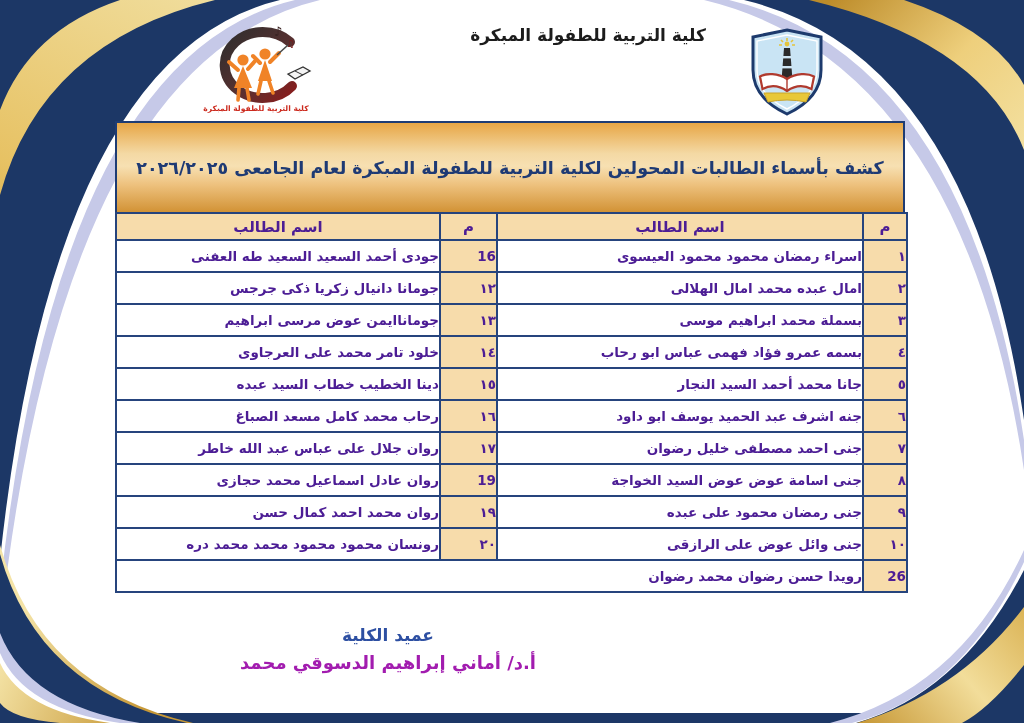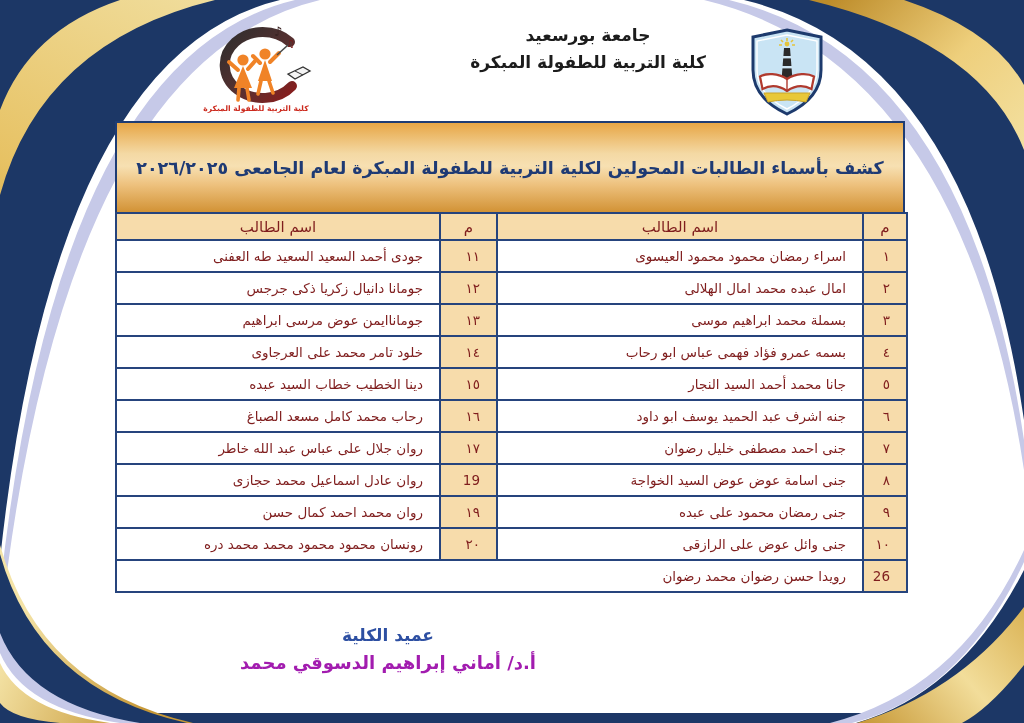--- a/index.html
+++ b/index.html
@@ -20,23 +20,23 @@
   .banner{position:absolute;top:121px;left:115px;width:790px;height:94px;z-index:2;
           border:2.5px solid #1e3c74;box-sizing:border-box;
           background:linear-gradient(180deg,#e7a646 0%,#f4d9a4 34%,#f7e0b2 48%,#eec27f 68%,#d19133 100%);
           display:flex;align-items:center;justify-content:center;direction:rtl;}
   .banner span{font-size:17.5px;font-weight:bold;color:#1e3a74;letter-spacing:0;}
 
   
   table.students{position:absolute;top:212px;left:115px;width:791px;z-index:2;
                  border-collapse:collapse;table-layout:fixed;direction:rtl;}
   table.students th,table.students td{border:2.5px solid #26447d;box-sizing:border-box;
-                 vertical-align:middle;font-weight:normal;color:#7f1d1d;}
+                 vertical-align:middle;font-weight:bold;color:#4c1d95;}
   table.students th{height:27px;background:#f7dcab;font-size:15px;}
-  table.students td{height:32px;background:#ffffff;font-size:13.5px;padding:0 16px;}
+  table.students td{height:32px;background:#ffffff;font-size:13.5px;padding:0 0;}
   table.students td.num{background:#f7dcab;font-size:13.5px;}
 
   
   .footer{position:absolute;top:622px;left:138px;width:500px;z-index:2;text-align:center;direction:rtl;}
   .dean-title{font-size:17px;font-weight:bold;color:#2d4fa2;line-height:26px;}
   .dean-name{font-size:18px;font-weight:bold;color:#a21caf;line-height:30px;}
 </style>
 </head>
 <body>
 
@@ -95,21 +95,20 @@
       <path d="M0,723 L0,545 Q40,688 193,723 Z" fill="url(#g-bl)"></path>
       <path d="M0,723 L0,554 Q38,690 187,723 Z" fill="#1c3766"></path>
       <path d="M0,723 L0,633 Q28,705 140,723 Z" fill="#c6c9e8"></path>
       <path d="M0,723 L0,653 Q24,709 120,723 Z" fill="#ffffff"></path>
       <path d="M0,723 L0,663 Q22,711 110,723 Z" fill="url(#g-bl)"></path>
       <path d="M0,723 L0,703 Q12,719 60,723 Z" fill="#1c3766"></path>
     </g>
   </svg>
 
   <div class="org-header">
-    <div>جامعة بورسعيد</div>
     <div>كلية التربية للطفولة المبكرة</div>
   </div>
 
   <div class="logo-left">
     <svg width="116" height="92" viewBox="0 0 116 92">
       <defs>
         <linearGradient id="swirlg" x1="0" y1="0" x2="1" y2="1">
           <stop offset="0" stop-color="#2e2e2e"></stop>
             <stop offset="0.6" stop-color="#5a3030"></stop>
             <stop offset="1" stop-color="#8a1c1c"></stop>
@@ -184,21 +183,21 @@
         <th class="num">م</th>
         <th>اسم الطالب</th>
         <th class="num">م</th>
         <th>اسم الطالب</th>
       </tr>
     </thead>
     <tbody>
         <tr>
           <td class="num">١</td>
           <td>اسراء رمضان محمود محمود العيسوى</td>
-          <td class="num">١١</td>
+          <td class="num">16</td>
           <td>جودى أحمد السعيد السعيد طه العفنى</td>
         </tr>
         <tr>
           <td class="num">٢</td>
           <td>امال عبده محمد امال الهلالى</td>
           <td class="num">١٢</td>
           <td>جومانا دانيال زكريا ذكى جرجس</td>
         </tr>
         <tr>
           <td class="num">٣</td>

